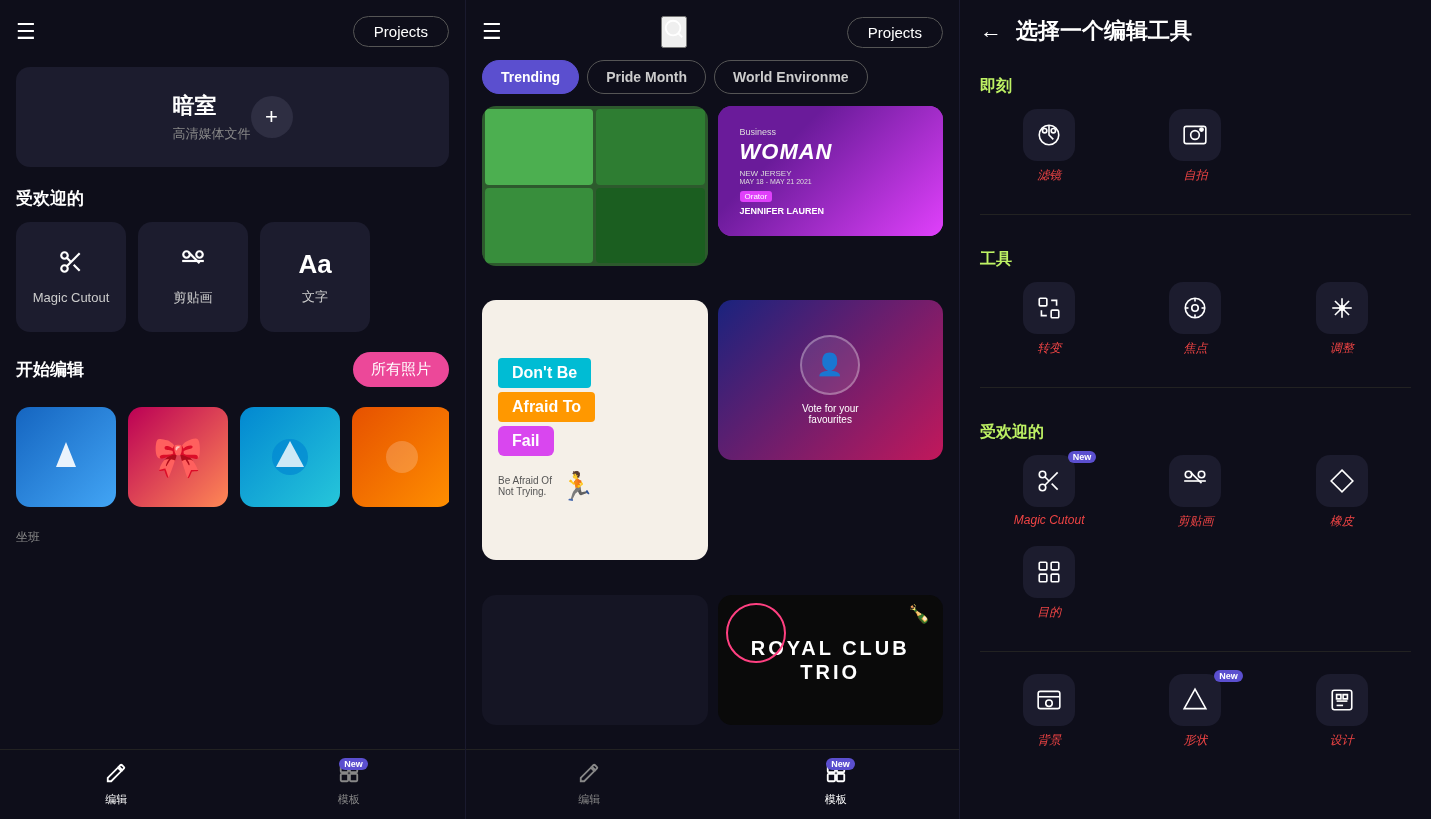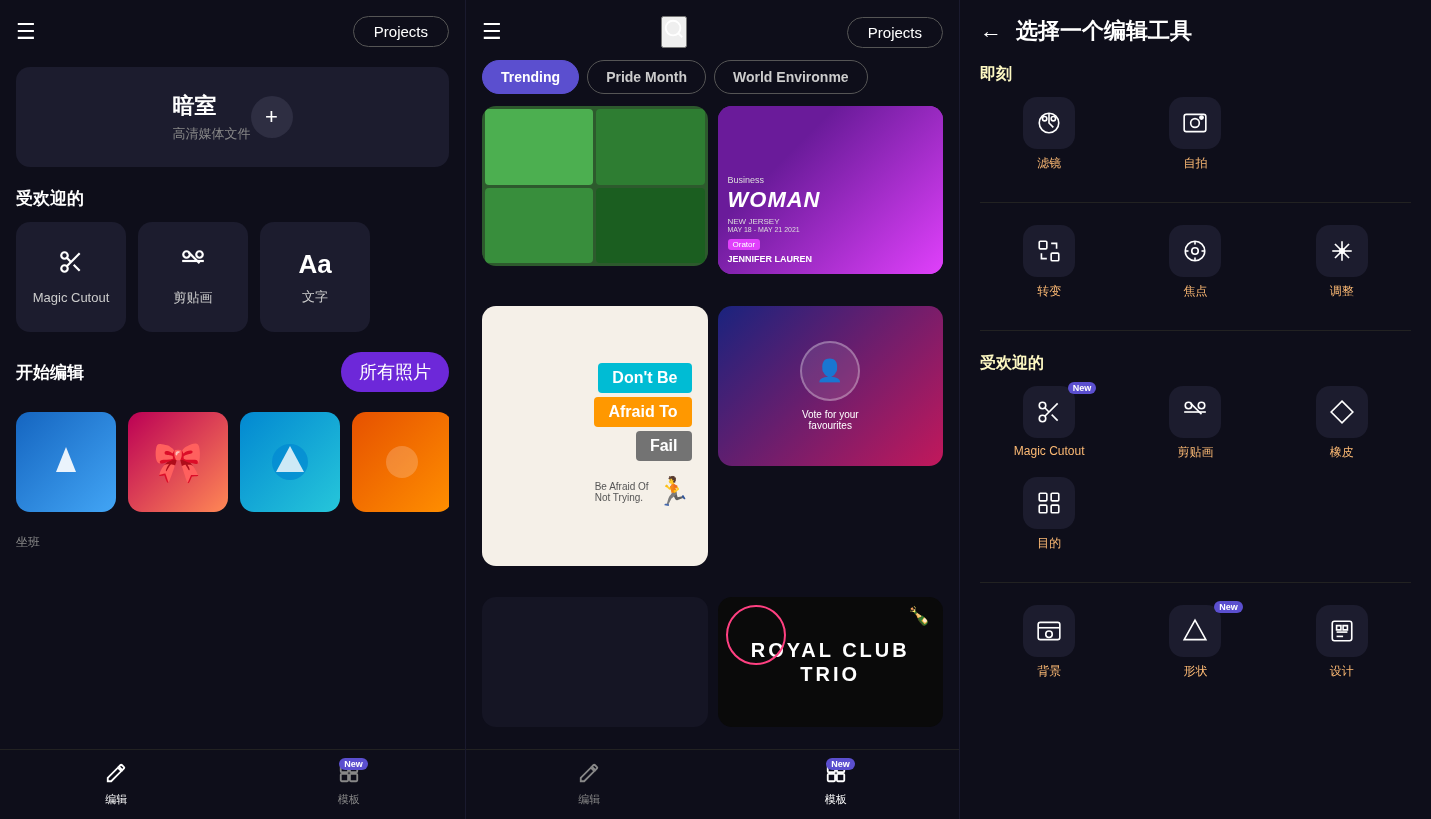--- a/index.html
+++ b/index.html
@@ -78,26 +78,26 @@
     }
     .tool-card .tool-icon { font-size: 28px; }
     .tool-card .tool-label { font-size: 13px; color: #ccc; }
 
     .start-edit-header {
       display: flex;
       align-items: center;
       justify-content: space-between;
     }
     .all-photos-btn {
-      background: #6d28d9;
+      background: #ec4899;
       border: none;
       border-radius: 20px;
       color: #fff;
       padding: 8px 18px;
-      font-size: 18px;
+      font-size: 15px;
       cursor: pointer;
     }
     .photo-strip {
       display: flex;
       gap: 12px;
       overflow: hidden;
     }
     .photo-item {
       width: 100px; height: 100px;
       border-radius: 14px;
@@ -222,47 +222,48 @@
       gap: 3px;
       padding: 3px;
     }
     .tmpl-green-cell {
       background: #4caf50;
       border-radius: 4px;
     }
 
     .tmpl-woman {
       background: linear-gradient(135deg, #6a1b9a, #e040fb);
-      height: 168px;
-      display: flex;
-      align-items: flex-end;
+      height: 130px;
+      display: flex;
+      align-items: center;
+      padding: 12px;
       position: relative;
     }
 
     .tmpl-quote {
       background: #f5f0e8;
       height: 260px;
       display: flex;
       flex-direction: column;
-      align-items: flex-end;
+      align-items: flex-start;
       justify-content: center;
       padding: 16px;
       gap: 4px;
     }
     .quote-line {
       font-size: 16px;
       font-weight: 800;
       padding: 6px 14px;
       border-radius: 4px;
       color: #fff;
       text-align: center;
     }
     .quote-line.teal { background: #00bcd4; }
     .quote-line.orange { background: #ff9800; }
-    .quote-line.blue { background: #737373; }
+    .quote-line.blue { background: #d946ef; border-radius: 6px; }
 
     .tmpl-vote {
       background: linear-gradient(135deg, #1a237e, #c2185b);
       height: 160px;
       display: flex;
       align-items: center;
       justify-content: center;
     }
 
     .tmpl-blur {
@@ -317,22 +318,23 @@
       display: flex;
       align-items: center;
       gap: 14px;
     }
     .back-btn { font-size: 22px; color: #fff; cursor: pointer; }
     .right-title { font-size: 22px; font-weight: 600; }
 
     .tool-section-title {
       font-size: 16px;
       font-weight: 600;
-      color: #fef9c3;
+      color: #bef264;
       margin-bottom: 12px;
+      margin-top: 12px;
     }
 
     .tools-grid {
       display: grid;
       grid-template-columns: repeat(3, 1fr);
       gap: 16px 8px;
       margin-bottom: 8px;
     }
     .tool-item {
       display: flex;
@@ -346,22 +348,23 @@
       width: 52px; height: 52px;
       background: #1c1c2e;
       border-radius: 14px;
       display: flex;
       align-items: center;
       justify-content: center;
       font-size: 22px;
     }
     .tool-item-label {
       font-size: 12px;
-      color: #fdba74;
+      color: #ef4444;
       text-align: right;
+      font-style: italic;
     }
     .tool-new-badge {
       position: absolute;
       top: -4px;
       right: 22px;
       background: #5b4fcf;
       color: #fff;
       font-size: 9px;
       padding: 1px 5px;
       border-radius: 8px;
@@ -631,20 +634,21 @@
           </svg>
         </div>
         <span class="tool-item-label">自拍</span>
       </div>
     </div>
   </div>
 
   <hr class="section-divider">
 
   <div>
+    <div class="tool-section-title">工具</div>
     <div class="tools-grid">
 
       <div class="tool-item">
         <div class="tool-item-icon">
           <svg width="26" height="26" viewBox="0 0 24 24" fill="none" stroke="#fff" stroke-width="1.5">
             <rect x="3" y="3" width="7" height="7" rx="1"></rect>
             <rect x="14" y="14" width="7" height="7" rx="1"></rect>
             <path d="M14 5h5v5"></path>
             <path d="M10 19H5v-5"></path>
           </svg>

